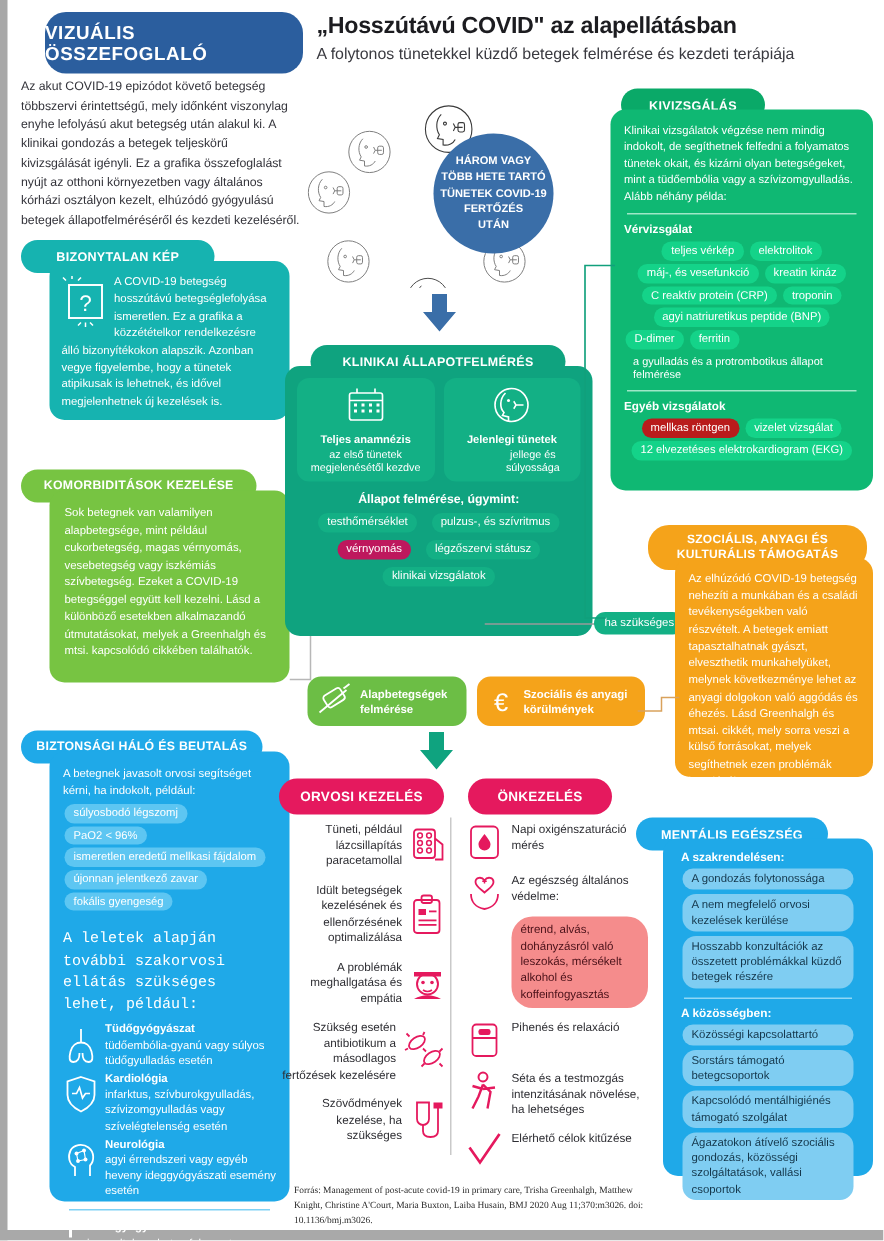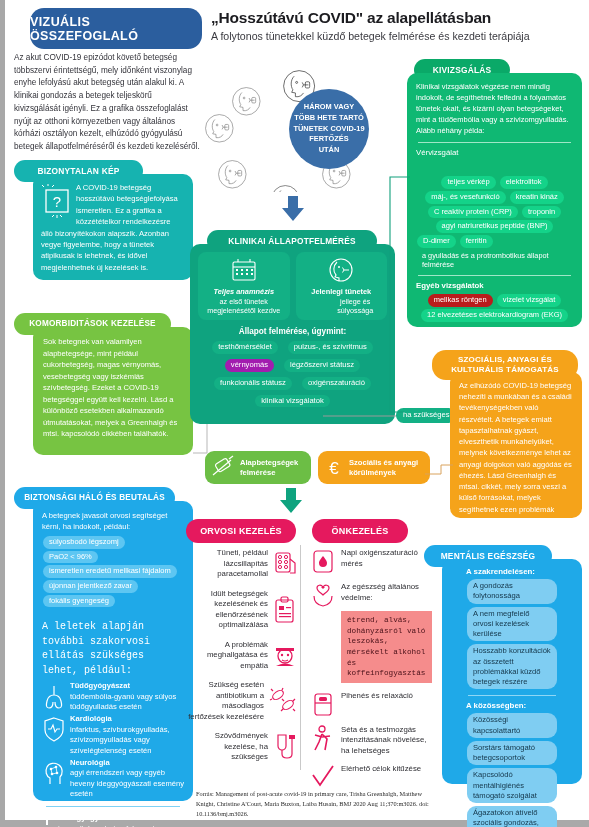--- a/index.html
+++ b/index.html
@@ -253,21 +253,21 @@
               <rect x="7" y="12" width="2" height="2"></rect>
               <rect x="12" y="12" width="2" height="2"></rect>
               <rect x="17" y="12" width="2" height="2"></rect>
               <rect x="22" y="12" width="2" height="2"></rect>
           <rect x="7" y="16" width="2" height="2"></rect>
               <rect x="12" y="16" width="2" height="2"></rect>
               <rect x="17" y="16" width="2" height="2"></rect>
               <rect x="22" y="16" width="2" height="2"></rect>
             </g>
         </svg>
-        <div style="font-size:7.4px; font-weight:bold; color:#fff; line-height:1.3;font-style:italic;">Teljes anamnézis</div>
+        <div style="font-size:7.4px; font-weight:bold; color:#fff; line-height:1.3;">Teljes anamnézis</div>
         <div style="font-size:7.2px; color:#fff; line-height:1.3;">az első tünetek megjelenésétől kezdve</div>
       </div>
       <div style="flex:1; background:#13b085; border-radius:8px; padding:5px 4px; text-align:center;">
         <svg width="30" height="26">
           <circle cx="15" cy="13" r="11" fill="none" stroke="#ffffff" stroke-width="1.1"></circle>
           <path d="M11 5 C7 9 7 15 10 18 L9 20 L13 21 L13 24" fill="none" stroke="#ffffff" stroke-width="1.1"></path>
           <circle cx="13" cy="10" r="1" fill="#ffffff"></circle>
           <path d="M18 13 h5 M18 13 l-1.5 -2.5 M18 13 l-1.5 2.5" stroke="#ffffff" stroke-width="1"></path>
         </svg>
         <div style="font-size:7.4px; font-weight:bold; color:#fff; line-height:1.3;">Jelenlegi tünetek</div>
@@ -276,26 +276,22 @@
     </div>
 
     <div style="text-align:center; color:#fff; font-weight:bold; font-size:8.2px; margin:7px 0 4px;">Állapot felmérése, úgymint:</div>
 
     <div style="font-size:7.6px; color:#fff;">
       <div style="display:flex; gap:8px; justify-content:center; margin-bottom:3px;">
         <span class="chip" style="background:#13b085;">testhőmérséklet</span>
         <span class="chip" style="background:#13b085;">pulzus-, és szívritmus</span>
       </div>
       <div style="display:flex; gap:8px; justify-content:center; margin-bottom:3px;">
-        <span class="chip" style="background:#a21caf;">vérnyomás</span>
+        <span class="chip" style="background:#be185d;">vérnyomás</span>
         <span class="chip" style="background:#13b085;">légzőszervi státusz</span>
-      </div>
-      <div style="display:flex; gap:8px; justify-content:center; margin-bottom:3px;">
-        <span class="chip" style="background:#13b085;">funkcionális státusz</span>
-        <span class="chip" style="background:#13b085;">oxigénszaturáció</span>
       </div>
       <div style="text-align:center;">
         <span class="chip" style="background:#13b085;">klinikai vizsgálatok</span>
       </div>
     </div>
   </div>
 
   <svg class="abs" style="left:323px; top:414px;" width="74" height="4">
     <path d="M0 2 H74" stroke="#9a9a9a" stroke-width="1"></path>
   </svg>
@@ -395,21 +391,21 @@
       <div style="font-size:7.8px; color:#2e2e33; line-height:1.35;">Napi oxigénszaturáció mérés</div>
     </div>
     <div style="display:flex; align-items:flex-start; gap:5px; margin-bottom:3px;">
       <svg width="26" height="26" style="flex:0 0 26px;">
         <path d="M13 5 c2 -3 6 -2 6 1 c0 3 -4 5 -6 7 c-2 -2 -6 -4 -6 -7 c0 -3 4 -4 6 -1 z" fill="none" stroke="#e5195e" stroke-width="1.2"></path>
         <path d="M13 7 v-3 M11.5 5.5 h3" stroke="#e5195e" stroke-width="1"></path>
         <path d="M4 14 c0 5 3 9 9 10 c6 -1 9 -5 9 -10" fill="none" stroke="#e5195e" stroke-width="1.2"></path>
       </svg>
       <div style="font-size:7.8px; color:#2e2e33; line-height:1.35;">Az egészség általános védelme:</div>
     </div>
-    <div style="margin-left:31px; margin-bottom:8px; background:#f58c8c; border-radius:0; padding:4px 6px; font-size:7.7px; color:#4a1119; line-height:1.38;font-family:Liberation Mono, monospace;">étrend, alvás, dohányzásról való leszokás, mérsékelt alkohol és koffeinfogyasztás</div>
+    <div style="margin-left:31px; margin-bottom:8px; background:#f58c8c; border-radius:14px; padding:4px 6px; font-size:7.7px; color:#4a1119; line-height:1.38;">étrend, alvás, dohányzásról való leszokás, mérsékelt alkohol és koffeinfogyasztás</div>
     <div style="display:flex; align-items:flex-start; gap:5px; margin-bottom:8px;">
       <svg width="26" height="26" style="flex:0 0 26px;">
         <rect x="5" y="3" width="16" height="21" rx="2.5" fill="none" stroke="#e5195e" stroke-width="1.2"></rect>
         <path d="M5 12 h16" stroke="#e5195e" stroke-width="1.2"></path>
         <rect x="9" y="6" width="8" height="4" rx="1.5" fill="#e5195e"></rect>
       </svg>
       <div style="font-size:7.8px; color:#2e2e33; line-height:1.35;text-align:center;">Pihenés és relaxáció</div>
     </div>
     <div style="display:flex; align-items:flex-start; gap:5px; margin-bottom:8px;">
       <svg width="26" height="30" style="flex:0 0 26px;">
@@ -425,21 +421,21 @@
       <div style="font-size:7.8px; color:#2e2e33; line-height:1.35;">Elérhető célok kitűzése</div>
     </div>
   </div>
 
   <div class="abs" style="left:196px; top:789px; width:246px; font-family:'Liberation Serif', serif; font-size:6.3px; line-height:1.55; color:#2a2a2a;">Forrás: Management of post-acute covid-19 in primary care, Trisha Greenhalgh, Matthew Knight, Christine A'Court, Maria Buxton, Laiba Husain, BMJ 2020 Aug 11;370:m3026. doi: 10.1136/bmj.m3026.</div>
 
   <div class="abs pill-title" style="left:414px; top:59px; width:96px; height:22px; background:#0aa968; font-size:8.4px; line-height:22px;">KIVIZSGÁLÁS</div>
   <div class="abs" style="left:407px; top:73px; width:175px; height:254px; background:#0fb873; border-radius:10px; padding:8px 9px;">
     <div style="font-size:7.5px; line-height:1.48; color:#ffffff;">Klinikai vizsgálatok végzése nem mindig indokolt, de segíthetnek felfedni a folyamatos tünetek okait, és kizárni olyan betegségeket, mint a tüdőembólia vagy a szívizomgyulladás. Alább néhány példa:</div>
     <div style="height:1px; background:#9fe7c7; margin:6px 2px 5px;"></div>
-    <div style="font-size:7.8px; font-weight:normal; color:#ffffff; margin-bottom:18px;">Vérvizsgálat</div>
+    <div style="font-size:7.8px; font-weight:bold; color:#ffffff; margin-bottom:3px;">Vérvizsgálat</div>
     <div style="font-size:7.5px; color:#ffffff; text-align:center;">
       <div><span class="chip" style="background:#14d389;">teljes vérkép</span>
            <span class="chip" style="background:#14d389;">elektrolitok</span></div>
       <div><span class="chip" style="background:#14d389;">máj-, és vesefunkció</span>
            <span class="chip" style="background:#14d389;">kreatin kináz</span></div>
       <div><span class="chip" style="background:#14d389;">C reaktív protein (CRP)</span>
            <span class="chip" style="background:#14d389;">troponin</span></div>
       <div><span class="chip" style="background:#14d389;">agyi natriuretikus peptide (BNP)</span></div>
       <div style="text-align:left;"><span class="chip" style="background:#14d389;">D-dimer</span>
            <span class="chip" style="background:#14d389;">ferritin</span></div>
@@ -461,21 +457,21 @@
   <div class="abs pill-title" style="left:432px; top:350px; width:146px; height:30px; background:#f5a31a; font-size:8px; line-height:1.25; display:flex; align-items:center; justify-content:center; padding:0 6px;">SZOCIÁLIS, ANYAGI ÉS KULTURÁLIS TÁMOGATÁS</div>
   <div class="abs" style="left:450px; top:372px; width:132px; height:146px; background:#f5a31a; border-radius:10px; padding:8px 9px;">
     <div style="font-size:7.6px; line-height:1.48; color:#ffffff;">Az elhúzódó COVID-19 betegség nehezíti a munkában és a családi tevékenységekben való részvételt. A betegek emiatt tapasztalhatnak gyászt, elveszthetik munkahelyüket, melynek következménye lehet az anyagi dolgokon való aggódás és éhezés. Lásd Greenhalgh és mtsai. cikkét, mely sorra veszi a külső forrásokat, melyek segíthetnek ezen problémák kezelésében.</div>
   </div>
 
   <svg class="abs" style="left:425px; top:460px;" width="28" height="16">
     <path d="M0 14 H16 V5 H28" fill="none" stroke="#d9a25c" stroke-width="1"></path>
   </svg>
 
   <div class="abs pill-title" style="left:424px; top:545px; width:128px; height:22px; background:#1fa9e8; font-size:8.4px; line-height:22px;">MENTÁLIS EGÉSZSÉG</div>
-  <div class="abs" style="left:442px; top:559px; width:140px; height:225px; background:#1fa9e8; border-radius:10px; padding:8px 24px;">
+  <div class="abs" style="left:442px; top:559px; width:140px; height:225px; background:#1fa9e8; border-radius:10px; padding:8px 12px;">
     <div style="font-size:7.9px; font-weight:bold; color:#ffffff; margin-bottom:3px;">A szakrendelésen:</div>
     <div style="font-size:7.6px; color:#ffffff;">
       <div class="chip" style="background:#7fcdf2; color:#14364a; display:block; margin-bottom:3px; white-space:normal; line-height:1.35;">A gondozás folytonossága</div>
       <div class="chip" style="background:#7fcdf2; color:#14364a; display:block; margin-bottom:3px; white-space:normal; line-height:1.35;">A nem megfelelő orvosi kezelések kerülése</div>
       <div class="chip" style="background:#7fcdf2; color:#14364a; display:block; white-space:normal; line-height:1.35;">Hosszabb konzultációk az összetett problémákkal küzdő betegek részére</div>
     </div>
     <div style="height:1px; background:#8fd7f5; margin:6px 2px 5px;"></div>
     <div style="font-size:7.9px; font-weight:bold; color:#ffffff; margin-bottom:3px;">A közösségben:</div>
     <div style="font-size:7.6px;">
       <div class="chip" style="background:#7fcdf2; color:#14364a; display:block; margin-bottom:3px; white-space:normal; line-height:1.35;">Közösségi kapcsolattartó</div>

